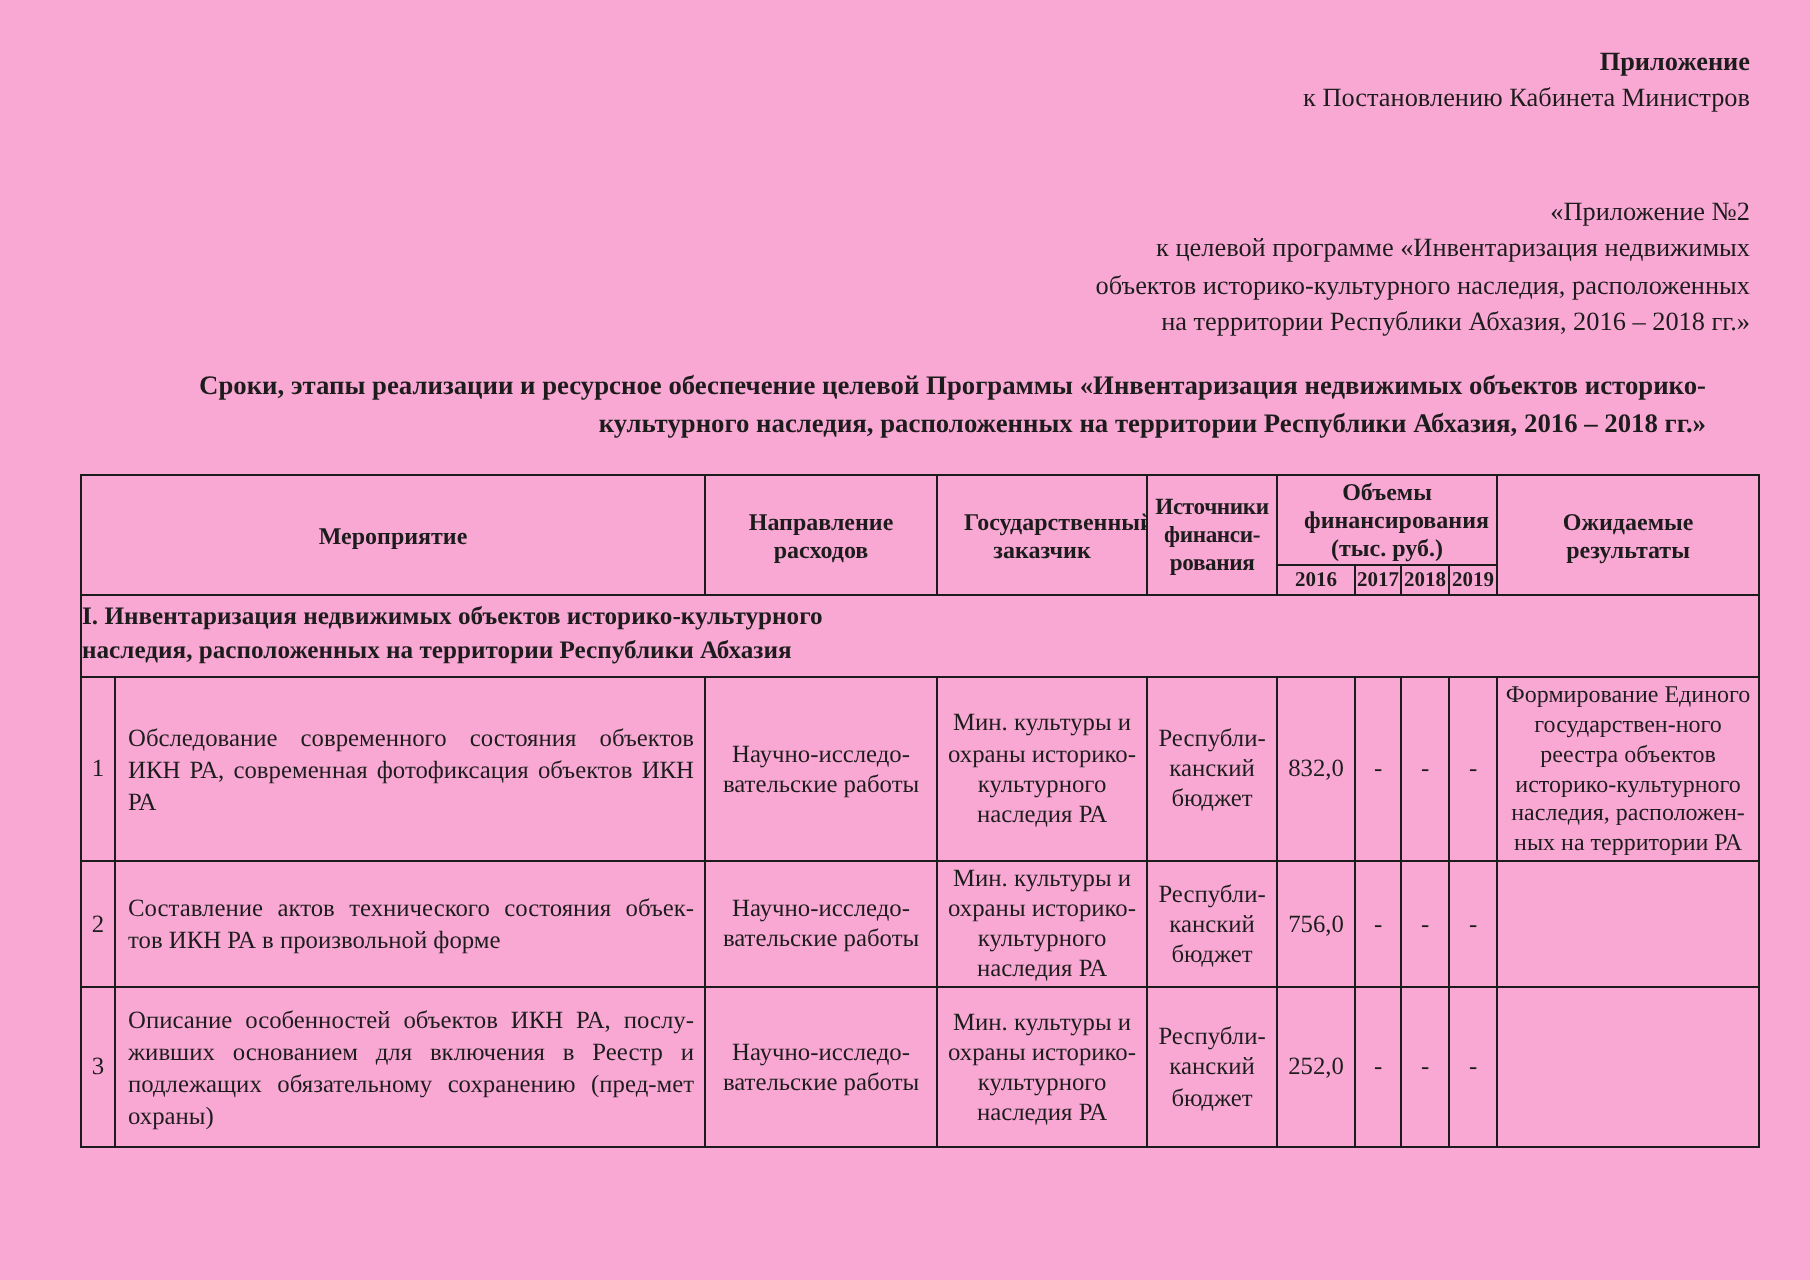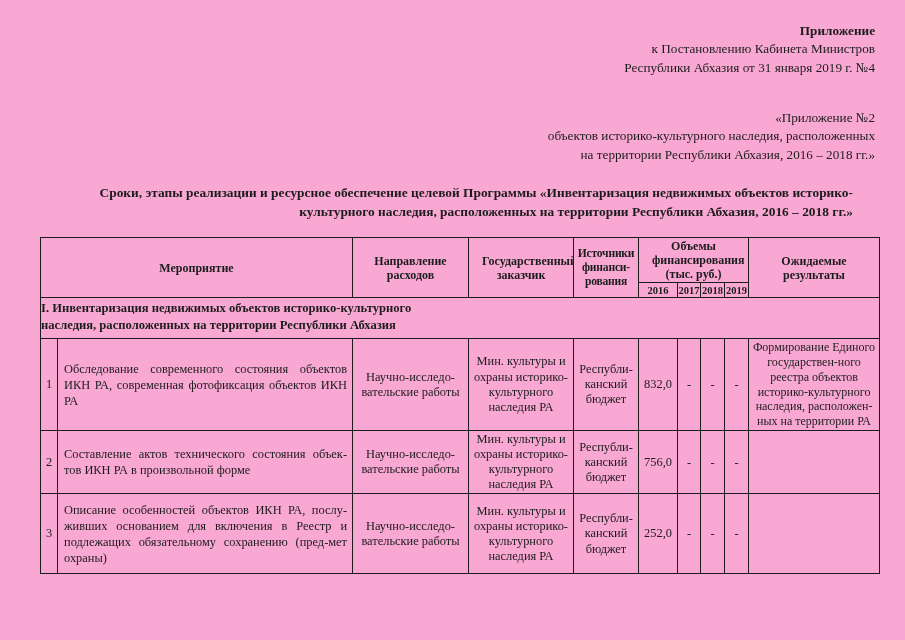--- a/index.html
+++ b/index.html
@@ -6,21 +6,21 @@
   .page {
     position:relative;
     width:905px; height:640px;
     background:#f9a8d4;
     font-family:"Liberation Serif","DejaVu Serif",serif;
     color:#1c1c1c;
     overflow:hidden;
   }
   .hdr { position:absolute; right:30px; text-align:right; font-size:13.2px; line-height:1.4; }
   .hdr1 { top:22px; }
-  .hdr2 { top:109px;margin-left:24px; }
+  .hdr2 { top:97px;margin-left:24px; }
   .bold { font-weight:bold; }
   .title {
     position:absolute; top:184px; left:57px; right:52px;
     text-align:right; font-weight:bold; font-size:13.4px; line-height:1.4;
   }
   table.program {
     position:absolute; left:40px; top:237px;
     width:839px; border-collapse:collapse; table-layout:fixed;
   }
   table.program th, table.program td {
@@ -45,25 +45,25 @@
   td.res { text-align:center; vertical-align:middle; font-size:12px; line-height:1.23; padding:1px 2px; }
 </style>
 </head>
 <body>
 
 <div class="page">
 
   <div class="hdr hdr1">
     <div class="bold">Приложение</div>
     <div>к Постановлению Кабинета Министров</div>
-    <div>Республики Абхазия от 31 января 2019 г. №4</div>
   </div>
 
   <div class="hdr hdr2">
     <div>«Приложение №2</div>
+    <div>к целевой программе «Инвентаризация недвижимых</div>
     <div>объектов историко-культурного наследия, расположенных</div>
     <div>на территории Республики Абхазия, 2016 – 2018 гг.»</div>
   </div>
 
   <div class="title">Сроки, этапы реализации и ресурсное обеспечение целевой Программы «Инвентаризация недвижимых объектов историко-культурного наследия, расположенных на территории Республики Абхазия, 2016 – 2018 гг.»</div>
 
   <table class="program">
     <colgroup>
       <col style="width:17px">
         <col style="width:295px">

